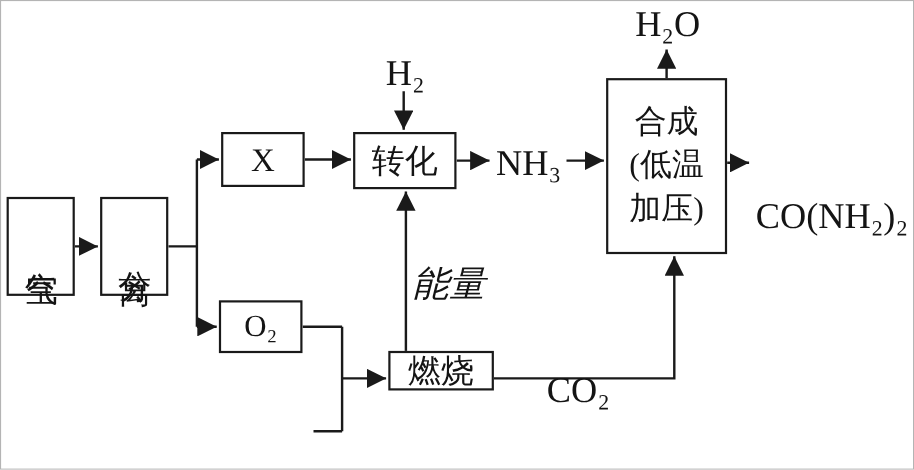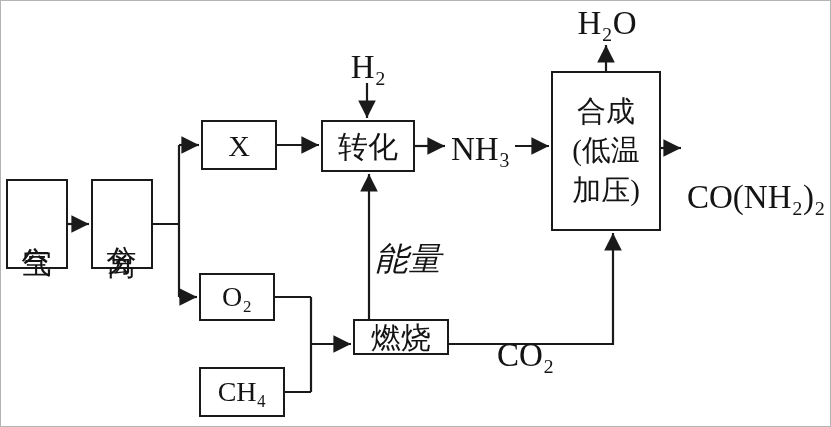--- a/index.html
+++ b/index.html
@@ -92,23 +92,20 @@
     </div>
 
   <div class="node multiline" style="left:550px; top:70px; width:110px; height:160px;"><span style="white-space:pre-line">合成
 (低温
 加压)</span></div>
 
   <div class="node formula" style="left:198px; top:272px; width:76px; height:48px; font-size:28px;">
       <span>O₂</span>
     </div>
 
-  <div class="node formula" style="left:198px; top:366px; width:86px; height:50px; font-size:28px;">
-      <span>CH₄</span>
-    </div>
 
   <div class="node" style="left:352px; top:318px; width:96px; height:36px;">
       <span>燃烧</span>
     </div>
 
   <div class="flabel formula" style="left:575px; top:4px; width:62px; text-align:center;">H₂O</div>
 
   <div class="flabel formula" style="left:349px; top:48px; width:36px; text-align:right;">H₂</div>
 
   <div class="flabel formula" style="left:450px; top:130px;">NH₃</div>

